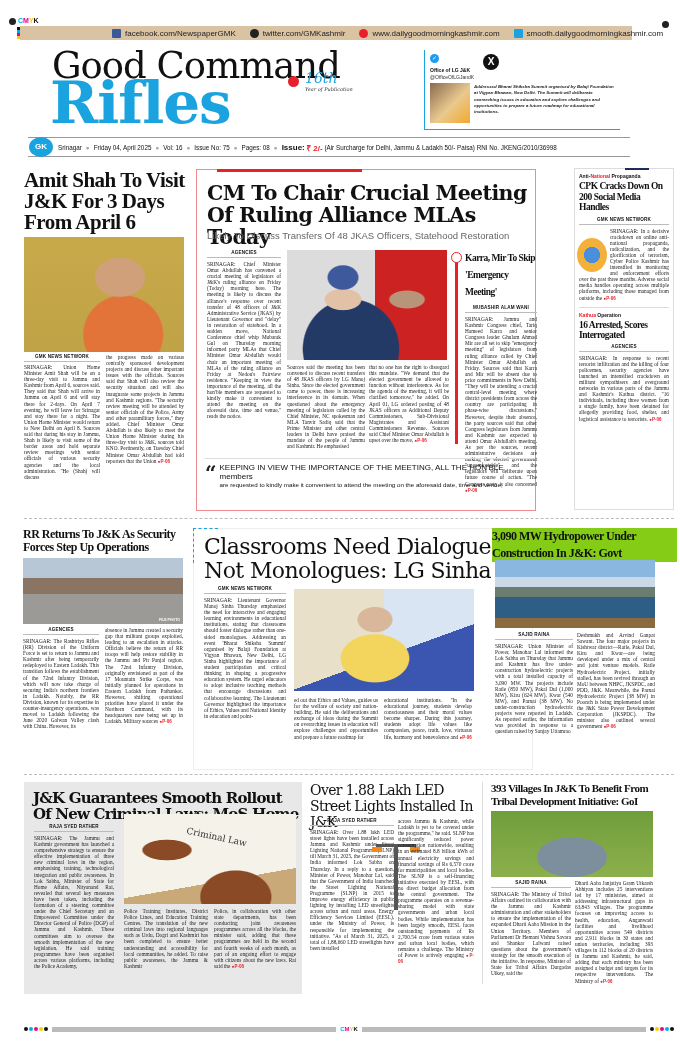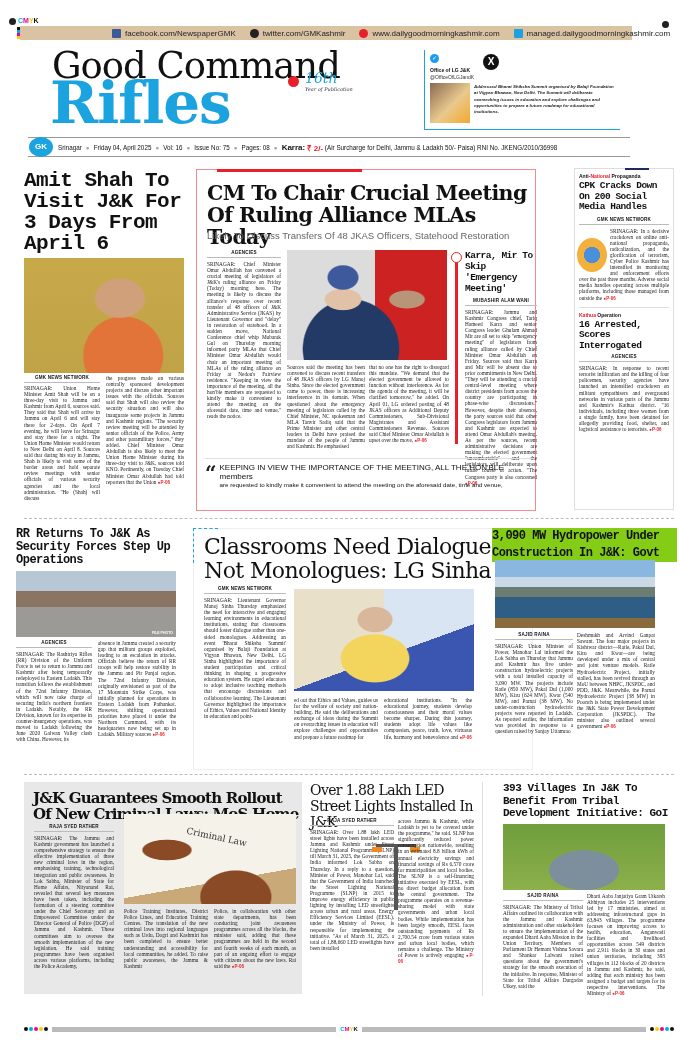--- a/index.html
+++ b/index.html
@@ -22,21 +22,21 @@
 .tweet .xlogo{left:58px;top:4px;width:16px;height:16px;border-radius:50%;background:#111;color:#fff;font:bold 10px "Liberation Sans",sans-serif;text-align:center;line-height:16px}
 .tweet .name{left:5px;top:17px;font:bold 5px "Liberation Sans",sans-serif}
 .tweet .handle{left:5px;top:24px;font:5px "Liberation Sans",sans-serif;color:#333}
 .tweet .pic{left:5px;top:33px;width:40px;height:40px;background:linear-gradient(135deg,#8a6a50,#e9c98e 55%,#f2a92d)}
 .tweet .txt{left:49px;top:34px;width:140px;font:italic bold 4.4px "Liberation Sans",sans-serif;line-height:6.3px;color:#222}
 .dateline{left:28px;top:137px;width:602px;height:20px;border-top:1px solid #999;border-bottom:1px solid #999;display:flex;align-items:center;font:6.3px "Liberation Sans",sans-serif;padding-left:30px}
 .dateline .gk{position:absolute;left:1px;top:-1px;width:24px;height:20px;border-radius:50%;background:#1aa3df;color:#fff;font:bold 8px "Liberation Sans",sans-serif;text-align:center;line-height:20px}
 .dateline .sep{color:#aaa;margin:0 4px}
 .dateline .price{font-size:8px;font-weight:bold}
 .rupee{color:#e8202a}
-.h-black{font-family:Liberation Mono, monospace;font-weight:bold;letter-spacing:-0.5px}
+.h-black{font-family:Liberation Serif, serif;font-weight:bold;letter-spacing:-0.5px}
 .h-serif{font-family:"DejaVu Serif",serif;font-weight:bold;letter-spacing:-0.6px}
 .byline{font:bold 4.6px "Liberation Sans",sans-serif;text-align:center;letter-spacing:0.2px;border-bottom:1px solid #bbb;padding-bottom:2px}
 .body{font-size:5.3px;line-height:6.1px;text-align:justify;color:#222}
 .cont{color:#e8202a;font:bold 4.5px "Liberation Sans",sans-serif}
 .photo{overflow:hidden}
 .dash{border-top:1px dashed #bbb;height:0}
 .redbox{border:1.3px solid #f08b91}
 .greybox{background:#e8e8e8}
 .kicker{font:bold 5px "Liberation Sans",sans-serif}
 .kicker .red{color:#e8202a}
@@ -60,21 +60,21 @@
   <div class="it">
     <span class="ico" style="background:#222;border-radius:50%"></span>
     <span>twitter.com/GMKashmir</span>
   </div>
   <div class="it">
     <span class="ico" style="background:#e8202a;border-radius:50%"></span>
     <span>www.dailygoodmorningkashmir.com</span>
   </div>
   <div class="it">
     <span class="ico" style="background:#1aa3df"></span>
-    <span>managed.dailygoodmorningkashmir.com</span>
+    <span>smooth.dailygoodmorningkashmir.com</span>
   </div>
 </div>
 
 <div class="abs masthead-good">Good Command</div>
 <div class="abs masthead-kash">Rifles</div>
 <div class="abs redot"></div>
 <div class="abs yr">
   <span>16th</span>
   <small>Year of Publication</small>
 </div>
@@ -88,21 +88,21 @@
   <div class="abs txt">Addressed Bharat Shiksha Summit organised by Balaji Foundation at Vigyan Bhawan, New Delhi. The Summit will deliberate overarching issues in education and explore challenges and opportunities to prepare a future roadmap for educational institutions.</div>
 </div>
 
 <div class="abs dateline">
   <div class="gk">GK</div>
   <span>Srinagar</span><span class="sep">●</span>
   <span>Friday 04, April 2025</span><span class="sep">●</span>
   <span>Vol: 16</span><span class="sep">●</span>
   <span>Issue No: 75</span><span class="sep">●</span>
   <span>Pages: 08</span><span class="sep">●</span>
-  <span class="price">Karra:</span>&nbsp;
+  <span class="price">Issue:</span>&nbsp;
   <span class="price rupee">₹ 2/-</span>&nbsp;
   <span>(Air Surcharge for Delhi, Jammu &amp; Ladakh 50/- Paisa) RNI No. JKENG/2010/36998</span>
 </div>
 
 <div class="abs" style="left:24px;top:170px;width:166px">
   <div class="h-black" style="font-size:21px;line-height:21px;color:#111">Amit Shah To Visit J&amp;K For 3 Days From April 6</div>
   <div class="photo" style="width:160px;height:115px;margin-top:4px;background:radial-gradient(ellipse at 60% 35%,#d0a07a 0 18%,transparent 19%),radial-gradient(ellipse at 62% 85%,#e2743a 0 28%,transparent 29%),linear-gradient(#c8a94a,#bfa346)"></div>
   <div style="display:flex;gap:6px;margin-top:2px">
     <div style="width:76px">
       <div class="byline">GMK NEWS NETWORK</div>
@@ -122,21 +122,21 @@
     <div class="byline">AGENCIES</div>
     <div class="body" style="margin-top:3px">SRINAGAR: Chief Minister Omar Abdullah has convened a crucial meeting of legislators of J&amp;K's ruling alliance on Friday (Today) morning here. The meeting is likely to discuss the alliance's response over recent transfer of 48 officers of J&amp;K Administrative Service (JKAS) by Lieutenant Governor and "delay" in restoration of statehood. In a sudden move, National Conference chief whip Mubarak Gul on Thursday morning informed party MLAs that Chief Minister Omar Abdullah would chair an important meeting of MLAs of the ruling alliance on Friday at Nedou's Fairview residence. "Keeping in view the importance of the meeting, all the hon'ble members are requested to kindly make it convenient to attend the meeting on the aforesaid date, time and venue," reads the notice.</div>
   </div>
   <div class="abs photo" style="left:90px;top:80px;width:160px;height:110px;background:radial-gradient(ellipse at 35% 25%,#3f5a9c 0 10%,transparent 11%),radial-gradient(ellipse at 35% 45%,#e2c2a7 0 12%,transparent 13%),radial-gradient(ellipse at 40% 90%,#243a66 0 35%,transparent 36%),radial-gradient(ellipse at 75% 45%,#b89478 0 10%,transparent 11%),linear-gradient(90deg,#dcdcdc 0 55%,#c22 55% 100%)"></div>
   <div class="abs body" style="left:90px;top:194px;width:78px">Sources said the meeting has been convened to discuss recent transfers of 48 JKAS officers by LG Manoj Sinha. Since the elected government came to power, there is increasing interference in its domain. When questioned about the emergency meeting of legislators called by the Chief Minister, NC spokesman and MLA Tanvir Sadiq said that the Prime Minister and other central leaders in Delhi have praised the mandate of the people of Jammu and Kashmir. He emphasised</div>
   <div class="abs body" style="left:172px;top:194px;width:80px"><span>that no one has the right to disregard this mandate. "We demand that the elected government be allowed to function without interference. As for the agenda of the meeting, it will be clarified tomorrow," he added. On April 01, LG ordered posting of 48 JKAS officers as Additional Deputy Commissioners, Sub-Divisional Magistrates and Assistant Commissioners Revenue. Sources said Chief Minister Omar Abdullah is upset over the move,</span> <span class="cont">●<span>P-06</span></span></div>
 
   <div class="abs" style="left:258px;top:84px;width:3px;height:190px;background:#e8202a"></div>
   <div class="abs" style="left:254px;top:82px;width:11px;height:11px;border-radius:50%;border:1.5px solid #e8202a;background:#fff"></div>
   <div class="abs" style="left:268px;top:80px;width:72px">
-    <div class="h-black" style="font-size:9.5px;line-height:11px;font-family:Liberation Mono, monospace">Karra, Mir To Skip 'Emergency Meeting'</div>
+    <div class="h-black" style="font-size:9.5px;line-height:17px;font-family:Liberation Serif, serif">Karra, Mir To Skip 'Emergency Meeting'</div>
     <div class="byline" style="margin-top:4px">MUBASHIR ALAM WANI</div>
     <div class="body" style="margin-top:3px"><span>SRINAGAR: Jammu and Kashmir Congress chief, Tariq Hameed Karra and senior Congress leader Ghulam Ahmad Mir are all set to skip "emergency meeting" of legislators from ruling alliance called by Chief Minister Omar Abdullah on Friday. Sources said that Karra and Mir will be absent due to prior commitments in New Delhi. "They will be attending a crucial central-level meeting where district presidents from across the country are participating in phase-wise discussions." However, despite their absence, the party sources said that other Congress legislators from Jammu and Kashmir are expected to attend Omar Abdullah's meeting. As per the sources, recent administrative decisions are making the elected government "uncomfortable" and the legislators will deliberate upon future course of action. "The Congress party is also concerned</span> <span class="cont">●<span>P-06</span></span></div>
   </div>
 
   <div class="abs" style="left:8px;top:288px;width:330px;border-top:1px solid #ddd;padding-top:4px;display:flex">
     <span class="quote-mark">“</span>
     <div style="margin-left:3px">
       <div class="sans" style="font-weight:normal;font-size:8px;line-height:9px">KEEPING IN VIEW THE IMPORTANCE OF THE MEETING, ALL THE HON'BLE members</div>
       <div class="sans" style="font-size:6.2px;line-height:8px">are requested to kindly make it convenient to attend the meeting on the aforesaid date, time and venue,</div>
     </div>
@@ -155,21 +155,21 @@
   <div style="border-top:1px solid #ddd;margin-top:6px;padding-top:4px">
     <div class="kicker"><span class="red">Kathua</span><span> Operation</span></div>
     <div class="h-black" style="font-size:9.5px;line-height:10.5px;margin-top:2px">16 Arrested, Scores Interrogated</div>
     <div class="byline" style="margin-top:3px">AGENCIES</div>
     <div class="body" style="margin-top:3px"><span>SRINAGAR: In response to recent terrorist infiltration and the killing of four policemen, security agencies have launched an intensified crackdown on militant sympathisers and overground networks in various parts of the Jammu and Kashmir's Kathua district. "16 individuals, including three women from a single family, have been detained for allegedly providing food, shelter, and logistical assistance to terrorists.</span> <span class="cont">●<span>P-06</span></span></div>
   </div>
 </div>
 
 <div class="abs dash" style="left:24px;top:518px;width:650px"></div>
 
-<div class="abs" style="left:16px;top:528px;width:162px">
+<div class="abs" style="left:23px;top:528px;width:162px">
   <div class="h-black" style="font-size:12px;line-height:13px">RR Returns To J&amp;K As Security Forces Step Up Operations</div>
   <div class="photo" style="position:relative;width:160px;height:66px;margin-top:4px;background:linear-gradient(#b8c7d6 0 30%,#8a7463 30% 55%,#9c9a97 55%)">
     <span style="position:absolute;right:3px;bottom:2px;font:bold 3.5px 'Liberation Sans',sans-serif;color:#fff">FILE PHOTO</span>
   </div>
   <div style="display:flex;gap:6px;margin-top:3px">
     <div style="width:76px">
       <div class="byline">AGENCIES</div>
       <div class="body" style="margin-top:3px">SRINAGAR: The Rashtriya Rifles (RR) Division of the Uniform Force is set to return to Jammu and Kashmir after being temporarily redeployed to Eastern Ladakh. This transition follows the establishment of the 72nd Infantry Division, which will now take charge of securing India's northern frontiers in Ladakh. Notably, the RR Division, known for its expertise in counter-insurgency operations, was moved to Ladakh following the June 2020 Galwan Valley clash with China. However, its</div>
     </div>
     <div style="width:78px" class="body"><span>absence in Jammu created a security gap that militant groups exploited, leading to an escalation in attacks. Officials believe the return of RR troops will help restore stability in the Jammu and Pir Panjal region. The 72nd Infantry Division, originally envisioned as part of the 17 Mountain Strike Corps, was initially planned for operations in Eastern Ladakh from Pathankot. However, shifting operational priorities have placed it under the Northern Command, with its headquarters now being set up in Ladakh. Military sources</span> <span class="cont">●<span>P-06</span></span></div>
@@ -224,21 +224,21 @@
   <div class="body" style="margin-top:3px">SRINAGAR: Over 1.88 lakh LED street lights have been installed across Jammu and Kashmir under Street Lighting National Programme (SLNP) till March 31, 2025, the Government of India informed Lok Sabha on Thursday. In a reply to a question, Minister of Power, Manohar Lal, said that the Government of India launched the Street Lighting National Programme (SLNP) in 2015 to improve energy efficiency in public lighting by installing LED streetlights across urban and rural areas. Energy Efficiency Services Limited (EESL), under the Ministry of Power, is responsible for implementing the initiative. "As of March 31, 2025, a total of 1,88,660 LED streetlights have been installed</div>
 </div>
 <div class="abs" style="left:372px;top:838px;width:48px;height:72px">
   <div class="abs" style="left:22px;top:8px;width:4px;height:64px;background:#555"></div>
   <div class="abs" style="left:4px;top:6px;width:40px;height:3px;background:#555"></div>
   <div class="abs" style="left:0;top:9px;width:10px;height:5px;background:#f08a1c"></div>
   <div class="abs" style="left:38px;top:9px;width:10px;height:5px;background:#f08a1c"></div>
 </div>
 <div class="abs body" style="left:398px;top:818px;width:76px"><span>across Jammu &amp; Kashmir, while Ladakh is yet to be covered under the programme," he said. SLNP has significantly reduced power consumption nationwide, resulting in an estimated 8.8 billion kWh of annual electricity savings and financial savings of Rs 6,570 crore for municipalities and local bodies. The SLNP is a self-financing initiative executed by EESL, with no direct budget allocation from the central government. The programme operates on a revenue-sharing model with state governments and urban local bodies. While implementation has been largely smooth, EESL faces outstanding payments of Rs 2,700.54 crore from various states and urban local bodies, which remains a challenge. The Ministry of Power is actively engaging</span> <span class="cont">●<span>P-06</span></span></div>
 
-<div class="abs" style="left:482px;top:782px;width:192px;border-left:1px solid #ddd;padding-left:20px">
+<div class="abs" style="left:482px;top:782px;width:192px;border-left:1px solid #ddd;padding-left:8px">
   <div class="h-black" style="font-size:11px;line-height:12.5px">393 Villages In J&amp;K To Benefit From Tribal Development Initiative: GoI</div>
   <div class="photo" style="width:162px;height:66px;margin-top:4px;background:radial-gradient(ellipse at 50% 70%,#7d8e9c 0 30%,transparent 31%),linear-gradient(#6f9e3c,#8cb04b)"></div>
   <div style="display:flex;gap:4px;margin-top:3px">
     <div style="width:80px">
       <div class="byline">SAJID RAINA</div>
       <div class="body" style="margin-top:3px">SRINAGAR: The Ministry of Tribal Affairs outlined its collaboration with the Jammu and Kashmir administration and other stakeholders to ensure the implementation of the expanded Dharti Aaba Mission in the Union Territory. Members of Parliament Dr Hemant Vishnu Savara and Shankar Lalwani raised questions about the government's strategy for the smooth execution of the initiative. In response, Minister of State for Tribal Affairs Durgadas Uikey, said the</div>
     </div>
     <div style="width:78px" class="body"><span>Dharti Aaba Janjatiya Gram Utkarsh Abhiyan includes 25 interventions led by 17 ministries, aimed at addressing infrastructural gaps in 63,843 villages. The programme focuses on improving access to health, education, Anganwadi facilities and livelihood opportunities across 549 districts and 2,911 blocks in 30 states and union territories, including 393 villages in 112 blocks of 20 districts in Jammu and Kashmir, he said, adding that each ministry has been assigned a budget and targets for its respective interventions. The Ministry of</span> <span class="cont">●<span>P-06</span></span></div>
   </div>
 </div>

